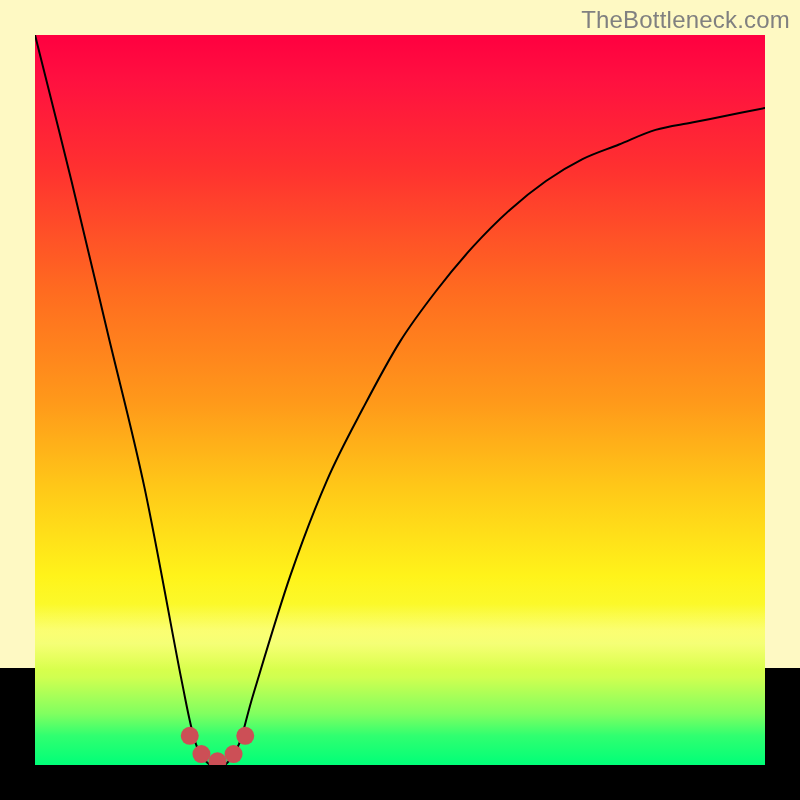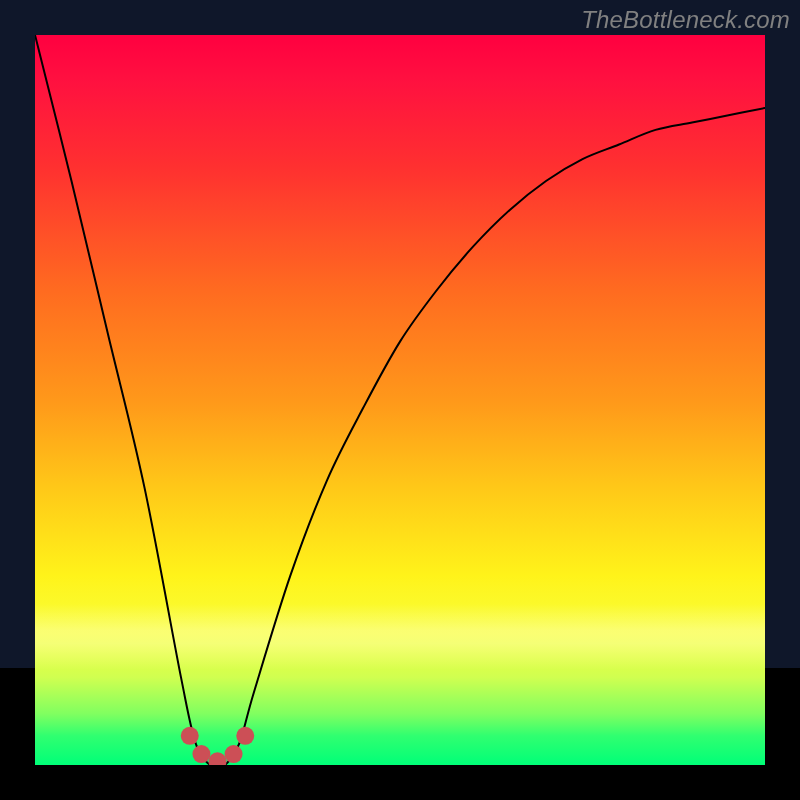--- a/index.html
+++ b/index.html
@@ -10,22 +10,21 @@
     background: #000;
     overflow: hidden;
     font-family: Arial, Helvetica, sans-serif;
   }
   .frame {
     position: absolute;
     top: 0;
     left: 0;
     width: 800px;
     height: 668px;
-    background: #0f172a;
-    font-style: italic;
+    background: #fef9c3;
   }
   .watermark {
     position: absolute;
     top: 6px;
     right: 10px;
     color: #808080;
     font-size: 24px;
     font-weight: 400;
     letter-spacing: 0.2px;
     z-index: 20;

